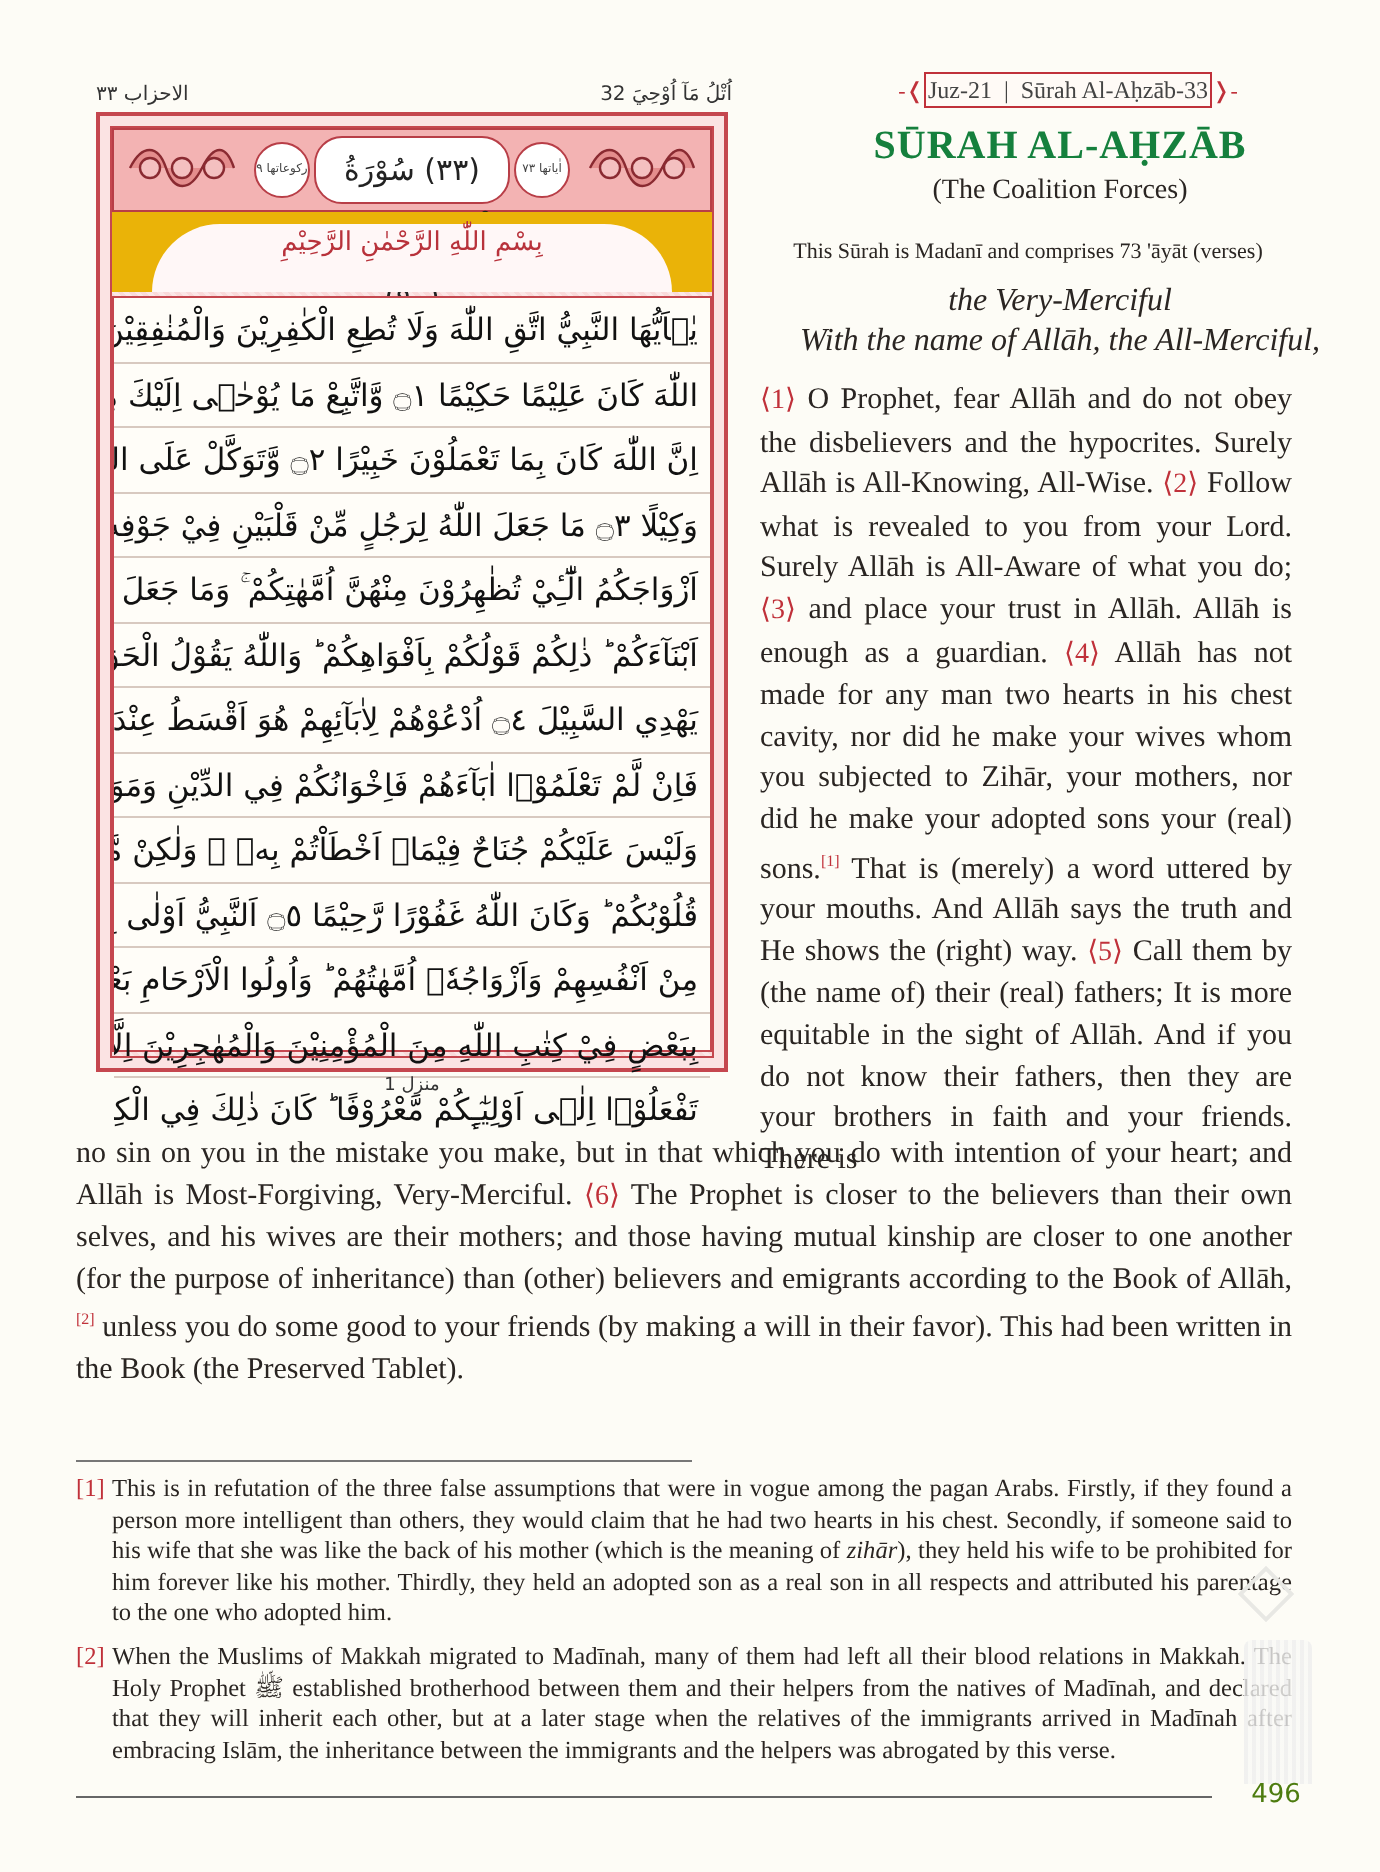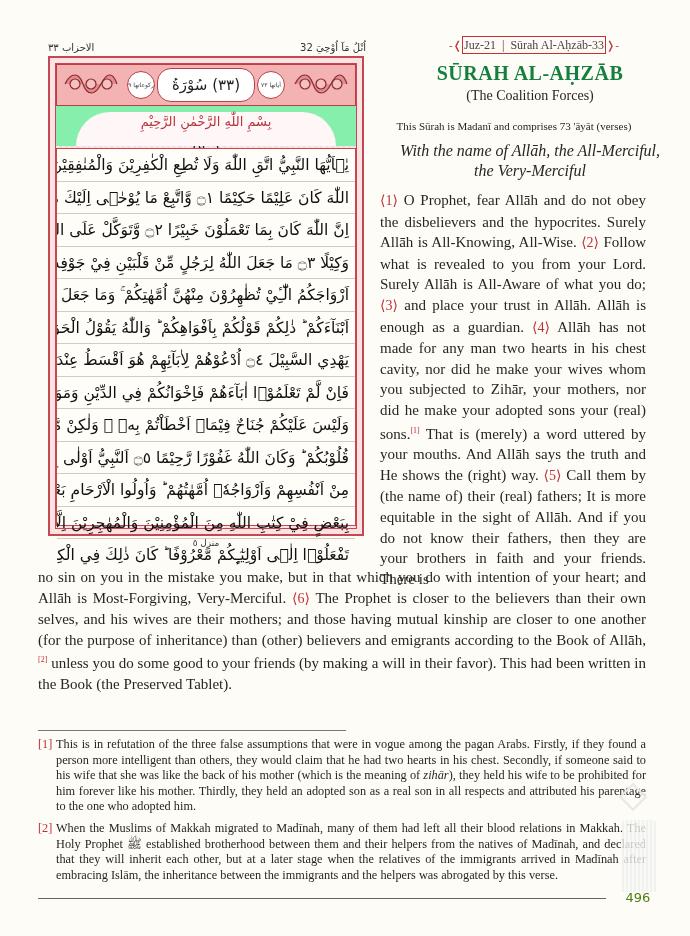--- a/index.html
+++ b/index.html
@@ -41,21 +41,21 @@
     font-size:6px; font-family:"DejaVu Sans",sans-serif; text-align:center; line-height:26px; color:#444;
   }
   .medallion.l { left:70px; } .medallion.r { right:70px; }
   .surah-cartouche {
     position:absolute; left:100px; right:100px; top:3px; height:32px;
     background:#fff; border:1.5px solid #b83e47; border-radius:14px;
     font-family:"DejaVu Sans",sans-serif; font-size:15px; direction:rtl; text-align:center; line-height:32px; color:#222;
   }
   .bismillah-area {
     position:absolute; left:6px; right:6px; top:48px; height:40px;
-    background:#86efac;
+    background:#eab308;
   }
   .bismillah-cloud {
     position:absolute; left:20px; right:20px; top:6px; bottom:0;
     background:#fff7f7; border-radius:60px 60px 0 0;
   }
   .bismillah {
     position:absolute; left:0; right:0; top:8px; text-align:center;
     font-family:"DejaVu Sans",sans-serif; font-size:13px; color:#b8323b; direction:rtl;
   }
   .ayah-lines {
@@ -181,32 +181,32 @@
     <div class="ayah-line">اَبْنَآءَكُمْ ؕ ذٰلِكُمْ قَوْلُكُمْ بِاَفْوَاهِكُمْ ؕ وَاللّٰهُ يَقُوْلُ الْحَقَّ وَهُوَ</div>
     <div class="ayah-line">يَهْدِي السَّبِيْلَ ۝٤ اُدْعُوْهُمْ لِاٰبَآئِهِمْ هُوَ اَقْسَطُ عِنْدَ اللّٰهِ ۚ</div>
     <div class="ayah-line">فَاِنْ لَّمْ تَعْلَمُوْۤا اٰبَآءَهُمْ فَاِخْوَانُكُمْ فِي الدِّيْنِ وَمَوَالِيْكُمْ ؕ</div>
     <div class="ayah-line">وَلَيْسَ عَلَيْكُمْ جُنَاحٌ فِيْمَاۤ اَخْطَاْتُمْ بِهٖ ۙ وَلٰكِنْ مَّا تَعَمَّدَتْ</div>
     <div class="ayah-line">قُلُوْبُكُمْ ؕ وَكَانَ اللّٰهُ غَفُوْرًا رَّحِيْمًا ۝٥ اَلنَّبِيُّ اَوْلٰى بِالْمُؤْمِنِيْنَ</div>
     <div class="ayah-line">مِنْ اَنْفُسِهِمْ وَاَزْوَاجُهٗۤ اُمَّهٰتُهُمْ ؕ وَاُولُوا الْاَرْحَامِ بَعْضُهُمْ اَوْلٰى</div>
     <div class="ayah-line">بِبَعْضٍ فِيْ كِتٰبِ اللّٰهِ مِنَ الْمُؤْمِنِيْنَ وَالْمُهٰجِرِيْنَ اِلَّاۤ اَنْ</div>
     <div class="ayah-line">تَفْعَلُوْۤا اِلٰۤى اَوْلِيٰٓـِٕكُمْ مَّعْرُوْفًا ؕ كَانَ ذٰلِكَ فِي الْكِتٰبِ مَسْطُوْرًا ۝٦</div>
   </div>
 </div>
-<div class="manzil">منزل ٥</div>
+<div class="manzil">منزل 1</div>
 
 <div class="running-head">
   <span class="dash">-❬</span><span class="box"><span>Juz-21</span>&nbsp; <span>|</span> &nbsp;<span>Sūrah Al-Aḥzāb-33</span></span><span class="dash">❭-</span>
 </div>
 
 <div class="surah-title">SŪRAH AL-AḤZĀB</div>
 <div class="surah-sub">(The Coalition Forces)</div>
 <div class="surah-info">This Sūrah is Madanī  and comprises 73 'āyāt (verses)</div>
 <div class="basmala-en">
+  <div>the Very-Merciful</div>
   <div>With the name of Allāh, the All-Merciful,</div>
-  <div>the Very-Merciful</div>
 </div>
 
 <div class="trans-col">
   <span class="vnum">⟨1⟩</span>
   <span>O Prophet, fear Allāh and do not obey the disbelievers and the hypocrites. Surely Allāh is All-Knowing, All-Wise.</span>
   <span class="vnum">⟨2⟩</span>
   <span>Follow what is revealed to you from your Lord. Surely Allāh is All-Aware of what you do;</span>
   <span class="vnum">⟨3⟩</span>
   <span>and place your trust in Allāh. Allāh is enough as a guardian.</span>
   <span class="vnum">⟨4⟩</span>

